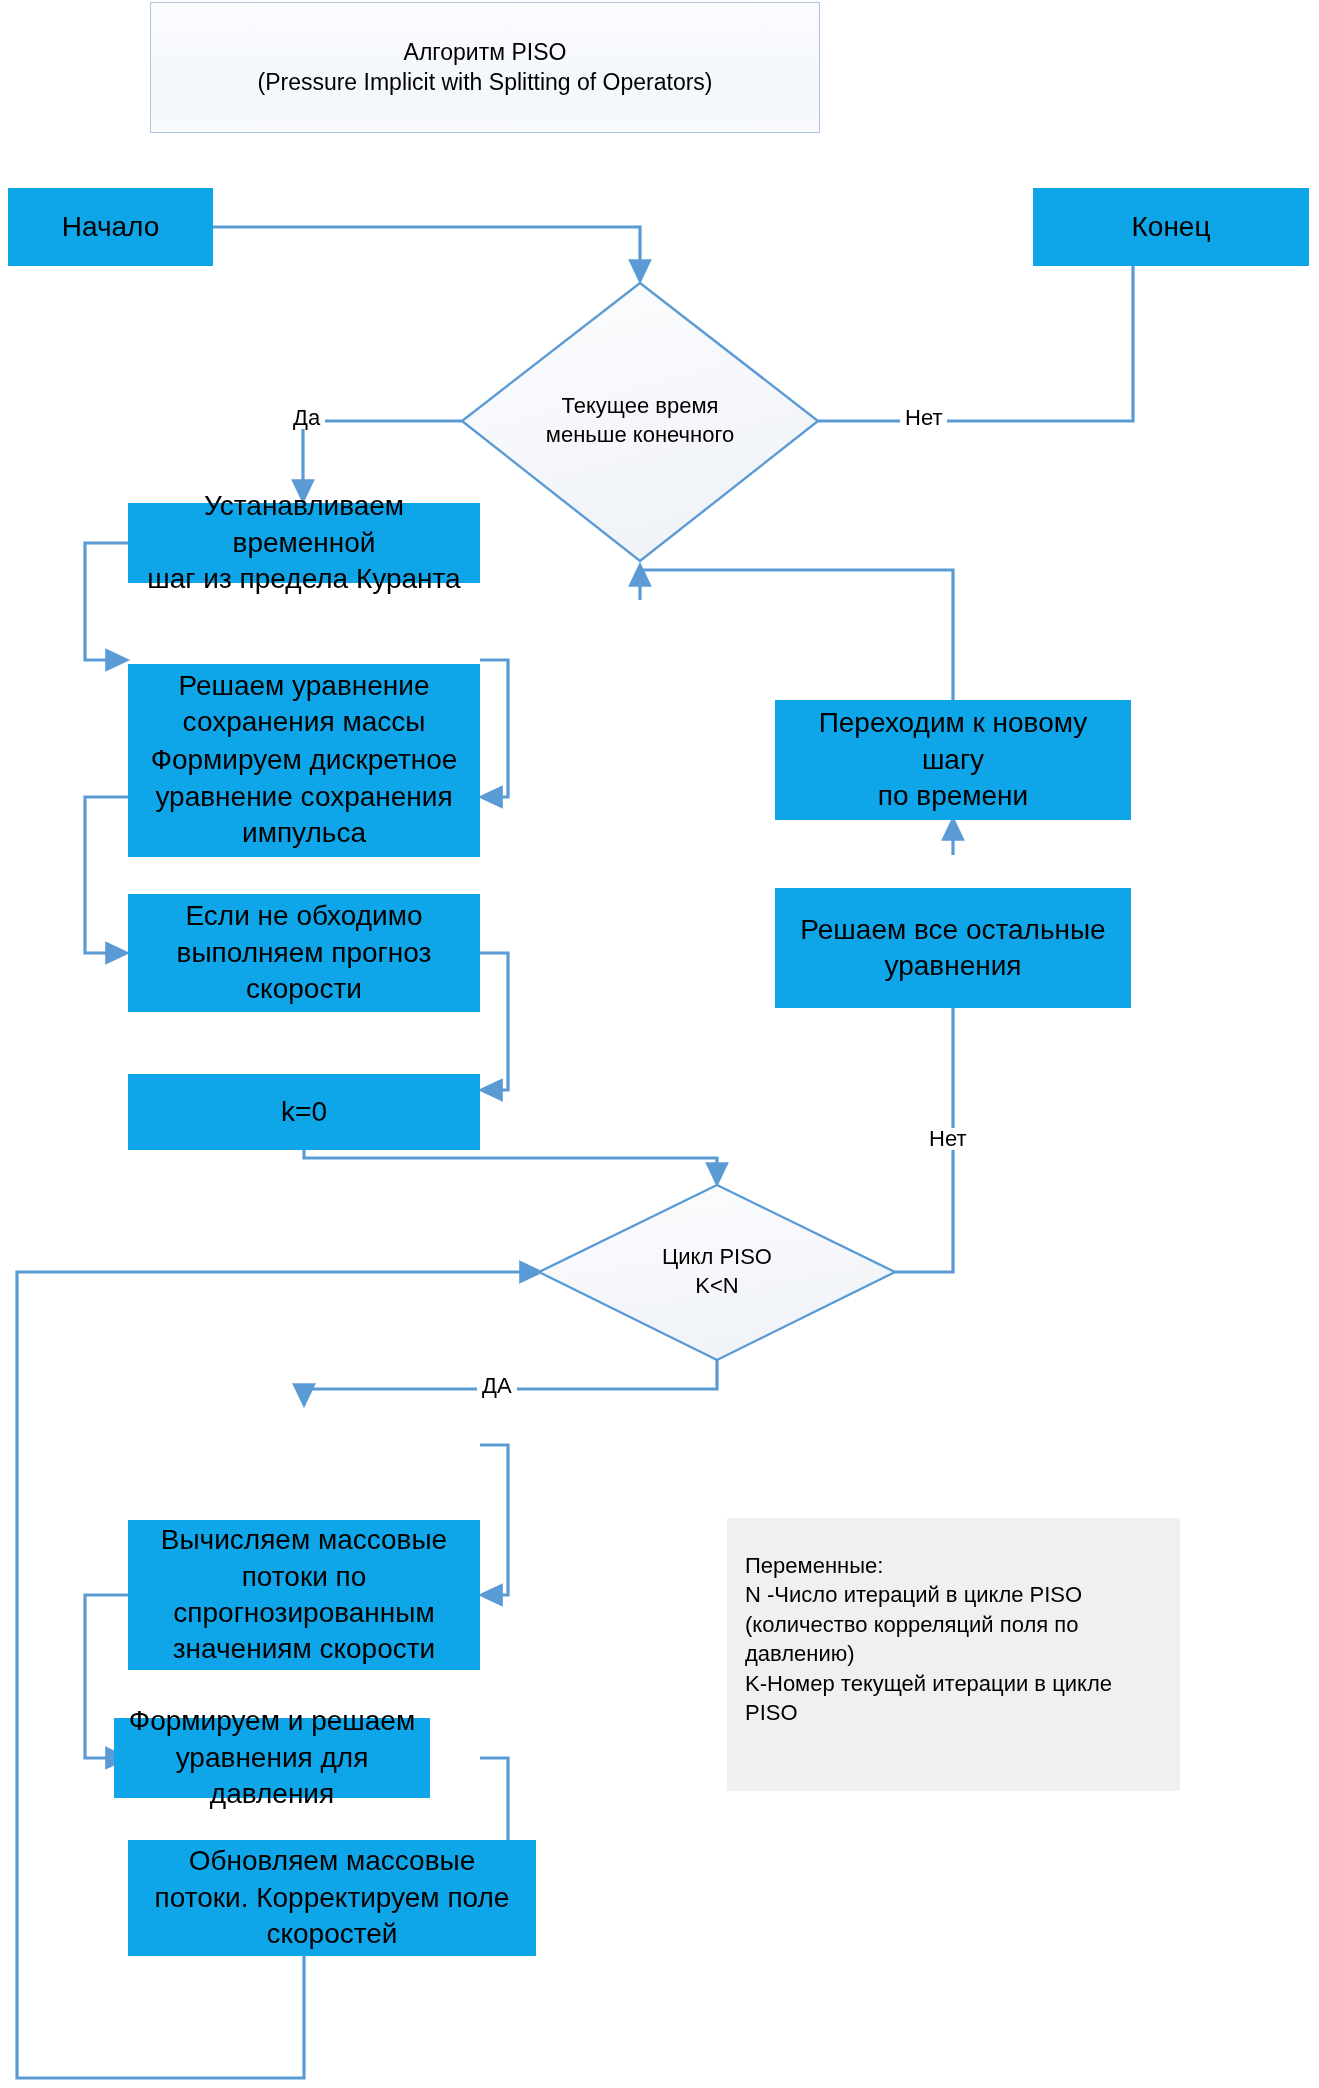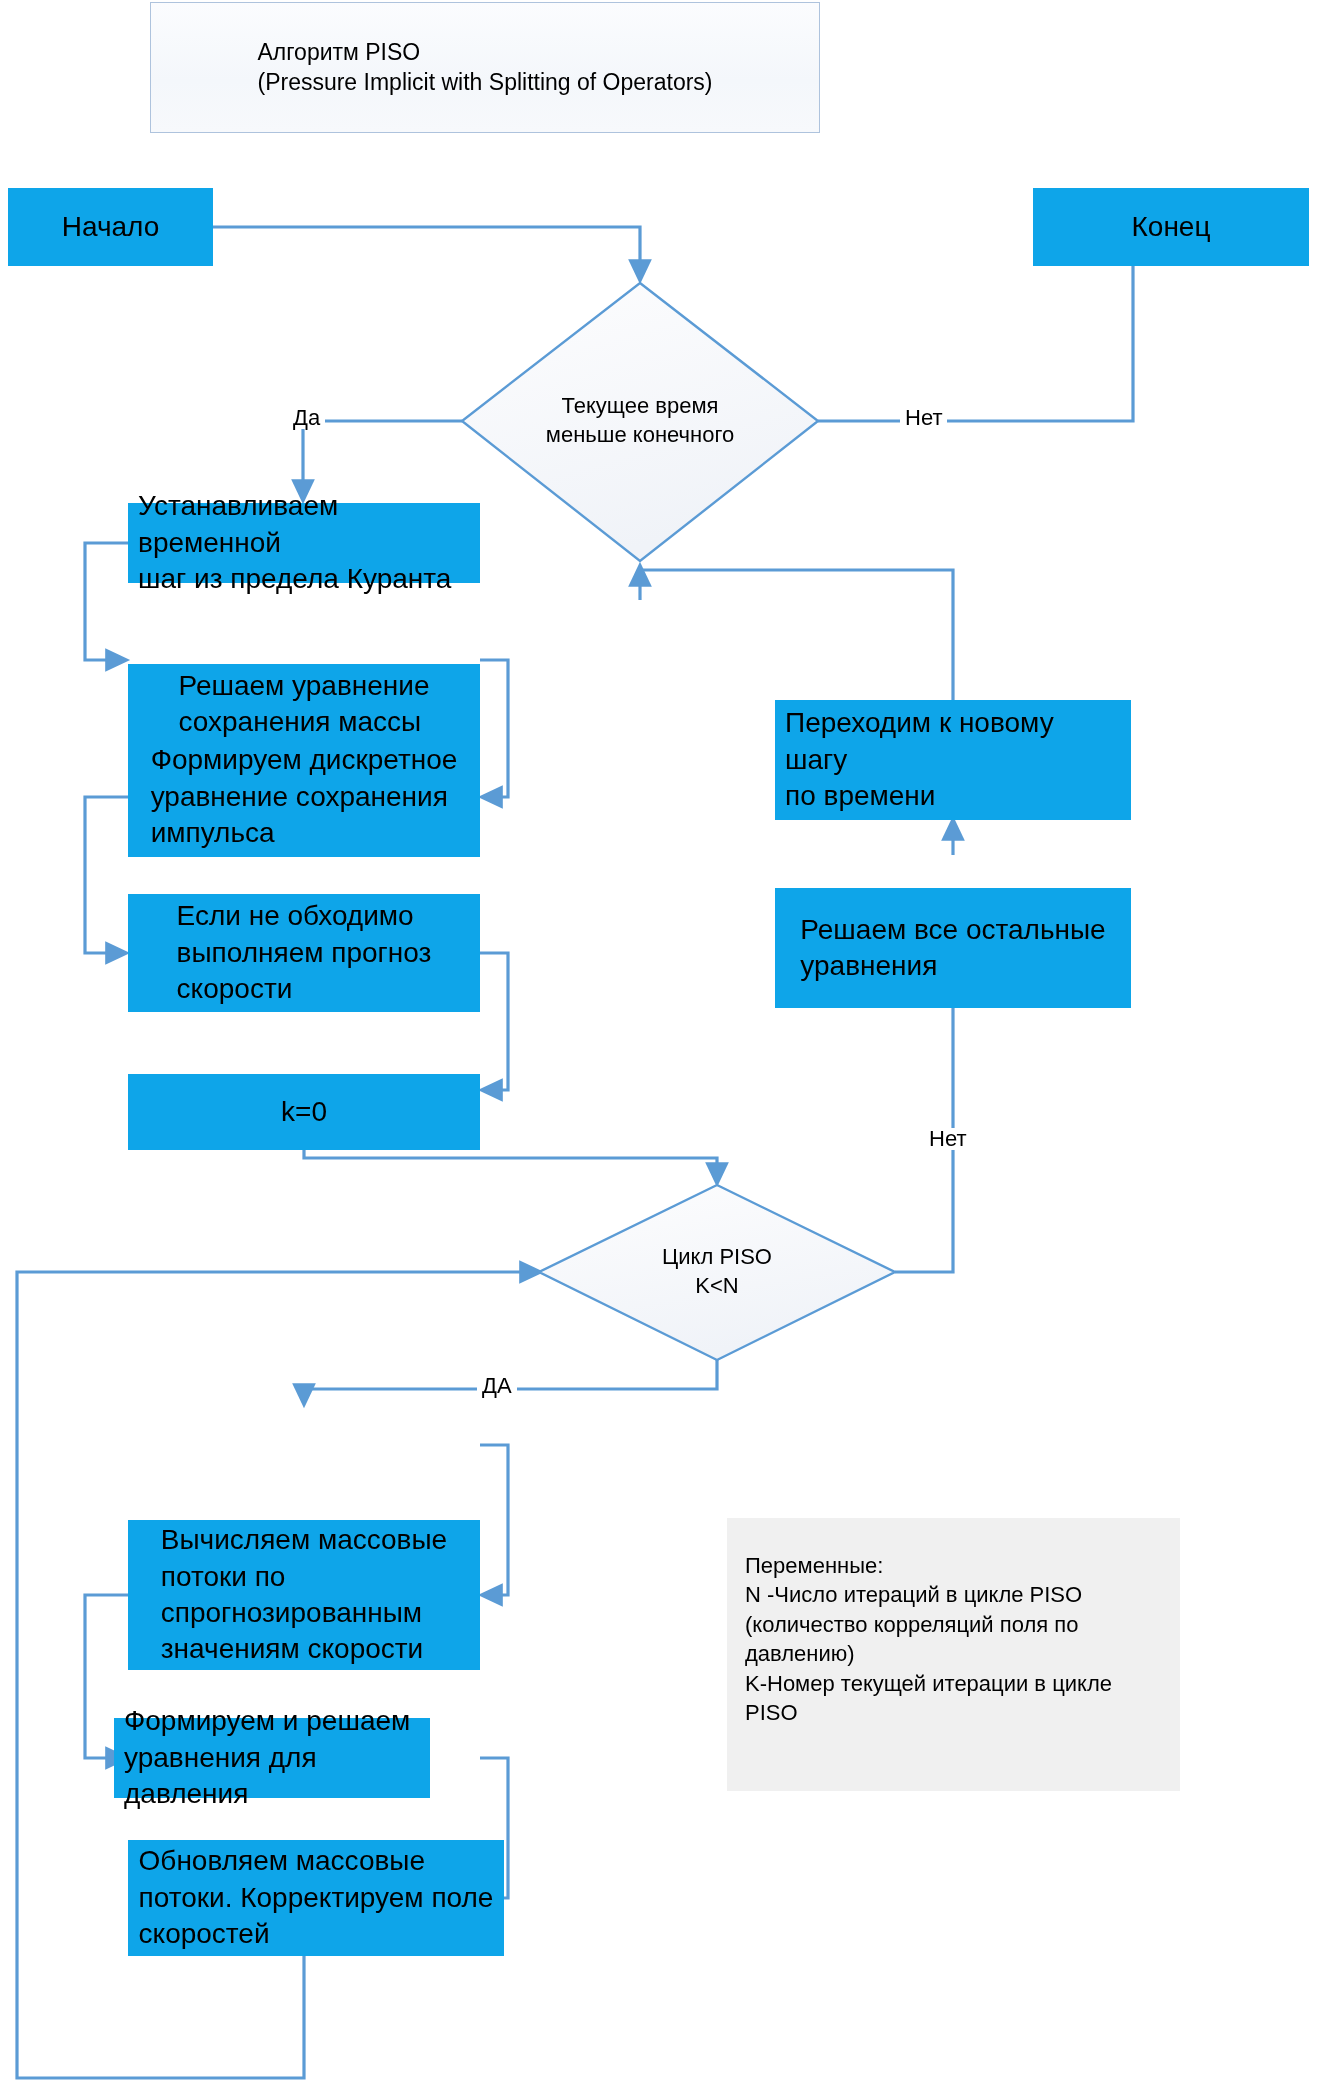--- a/index.html
+++ b/index.html
@@ -23,20 +23,21 @@
     width: 1319px;
     height: 2088px;
     pointer-events: none;
   }
   .node {
     position: absolute;
     box-sizing: border-box;
     display: flex;
     align-items: center;
     justify-content: center;
+    text-align: center;
     color: #000000;
     line-height: 1.30;
     white-space: pre-line;
   }
   .proc {
     background: #0ea5e9;
     font-size: 28px;
     padding: 4px 10px;
   }
   .title-box {
@@ -171,21 +172,21 @@
 
 
   <div class="node proc" style="left:128px; top:1520px; width:352px; height:150px;">Вычисляем массовые
 потоки по
 спрогнозированным
 значениям скорости</div>
 
   <div class="node proc" style="left:114px; top:1718px; width:316px; height:80px;">Формируем и решаем
 уравнения для давления</div>
 
-  <div class="node proc" style="left:128px; top:1840px; width:376px; height:116px;">Обновляем массовые
+  <div class="node proc" style="left:128px; top:1840px; width:408px; height:116px;">Обновляем массовые
 потоки. Корректируем поле
 скоростей</div>
 
   <div class="edge-label" style="left:288px; top:407px;">Да</div>
 
   <div class="edge-label" style="left:900px; top:407px;">Нет</div>
 
   <div class="edge-label" style="left:477px; top:1375px;">ДА</div>
 
   <div class="edge-label" style="left:924px; top:1128px;">Нет</div>

